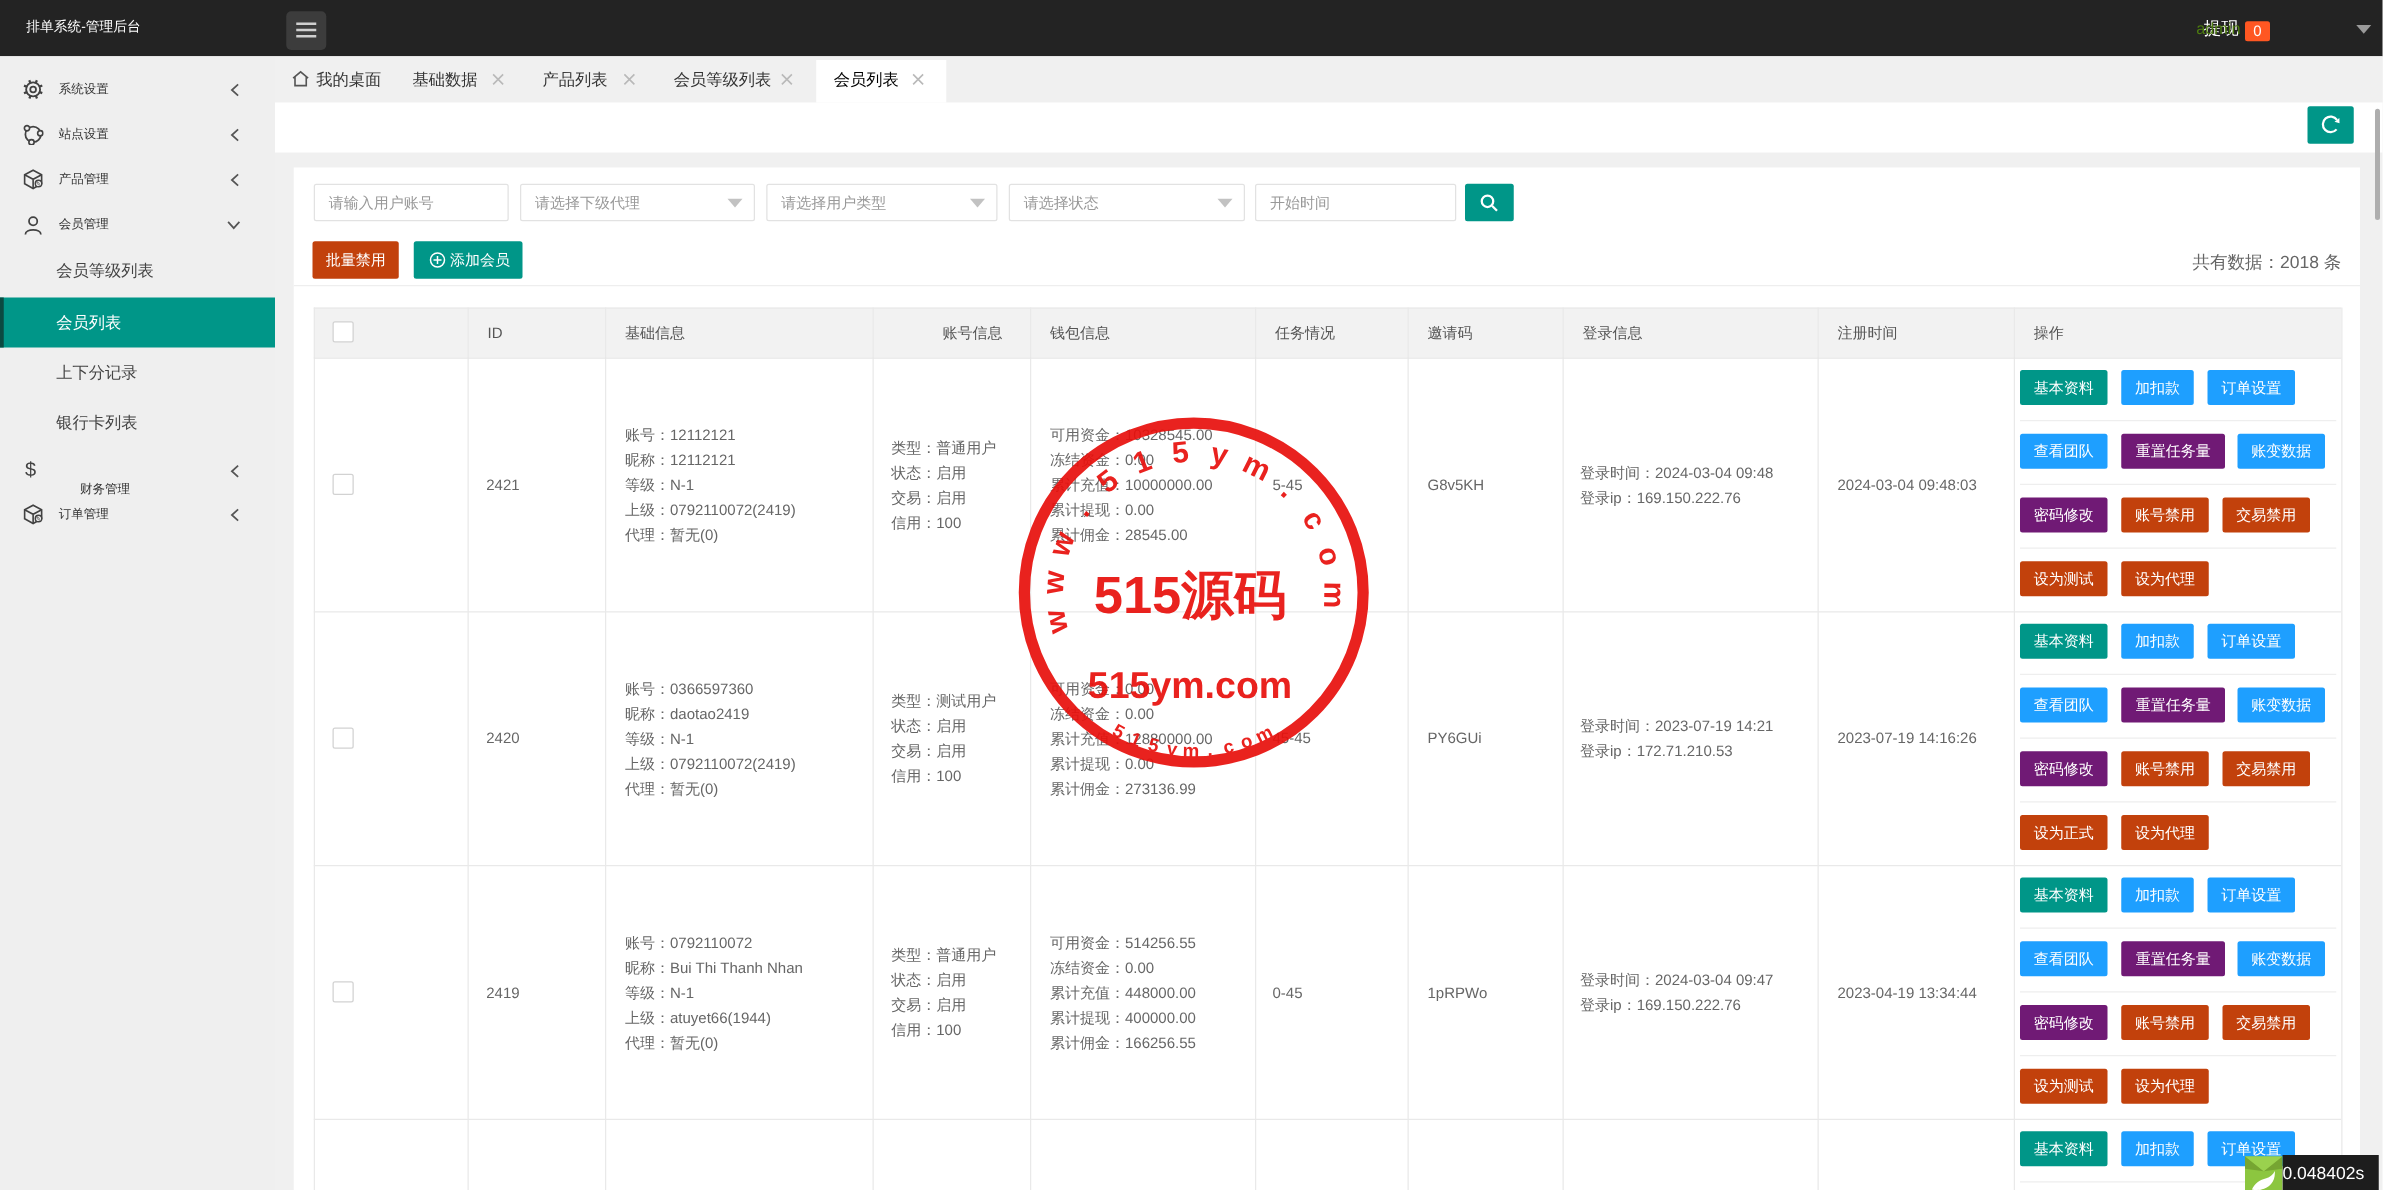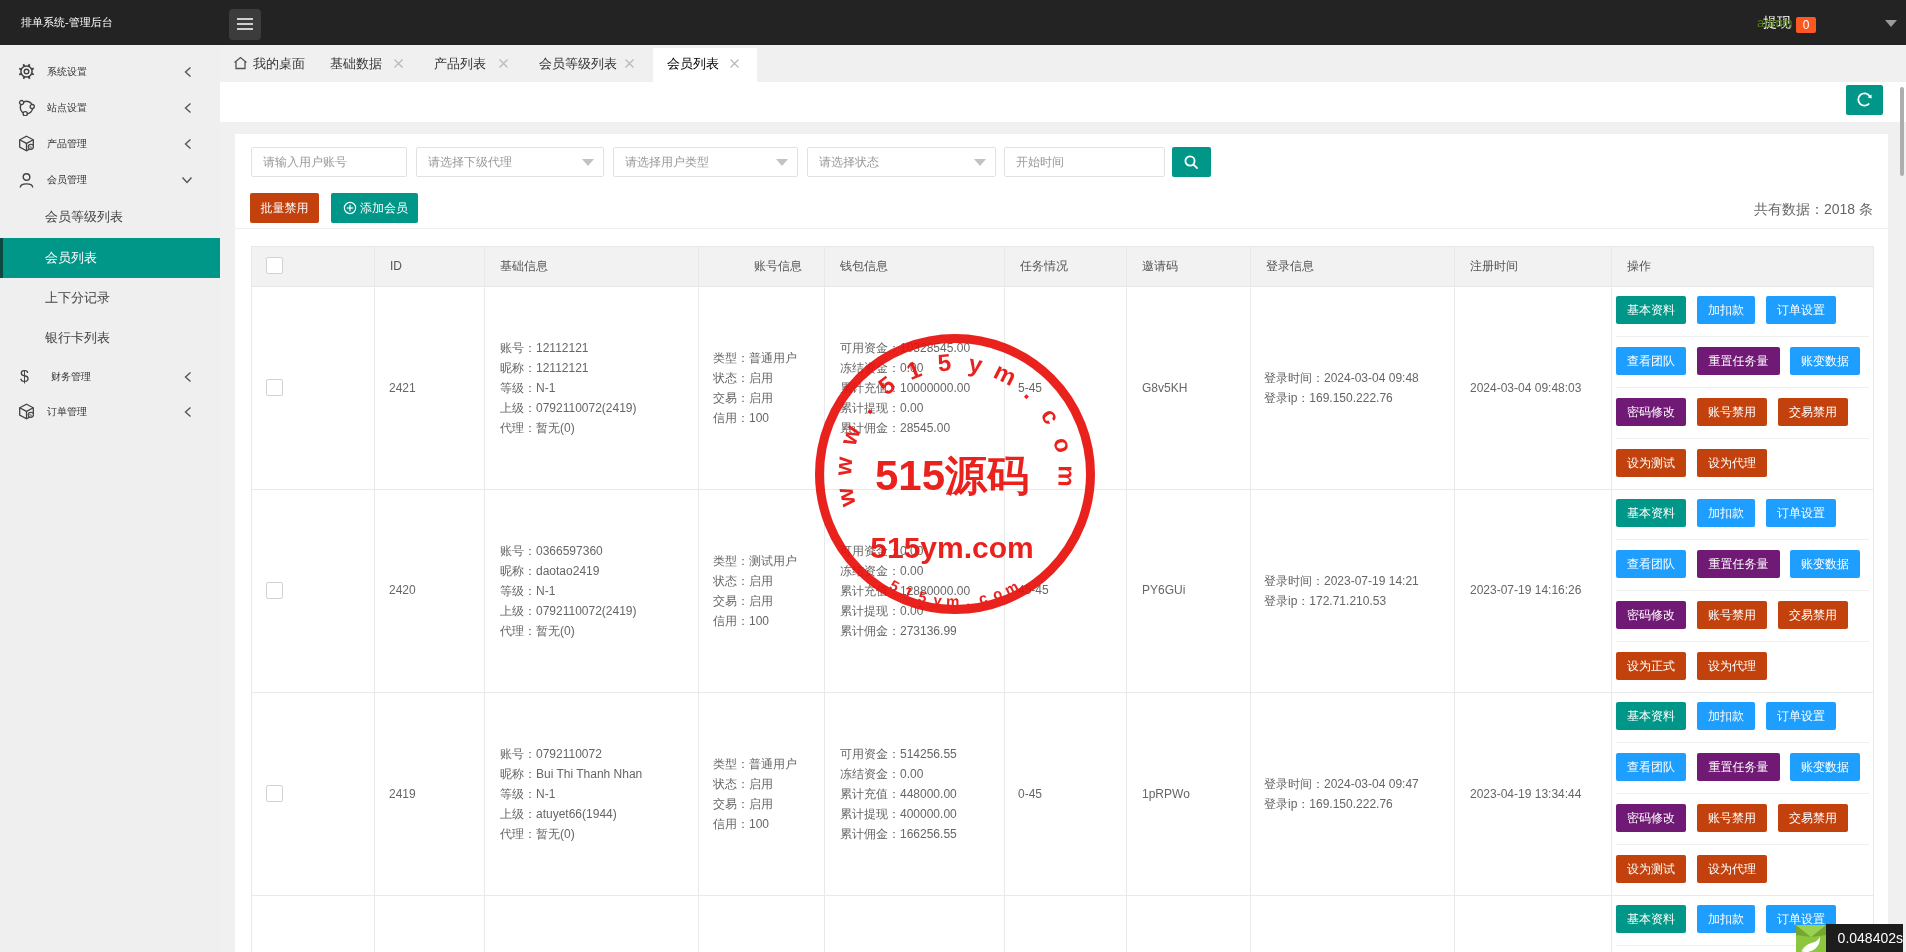--- a/index.html
+++ b/index.html
@@ -72,21 +72,21 @@
   </svg>
 <svg class="abs" style="left:181px;top:175px" width="12" height="10" viewBox="0 0 12 10">
     <polyline points="1.5,2.5 6,7.5 10.5,2.5" fill="none" stroke="#555" stroke-width="1.4"></polyline>
   </svg>
 <div class="sub" style="top:197px">会员等级列表</div>
 <div class="abs" style="left:0;top:238px;width:220px;height:40px;background:#009688"></div>
 <div class="abs" style="left:0;top:238px;width:3px;height:40px;background:#0b4a41"></div>
 <div class="sub" style="top:238px;color:#fff">会员列表</div>
 <div class="sub" style="top:278px">上下分记录</div>
 <div class="sub" style="top:318px">银行卡列表</div>
-<div class="mi" style="top:359px;padding-left:51px">财务管理</div>
+<div class="mi" style="top:374px;padding-left:64px">财务管理</div>
 <div class="abs" style="left:20px;top:359px;width:16px;height:36px;line-height:36px;font-size:16px;color:#424242">$</div>
 <svg class="abs" style="left:183px;top:371px" width="10" height="12" viewBox="0 0 10 12">
     <polyline points="7.5,1.5 2.5,6 7.5,10.5" fill="none" stroke="#555" stroke-width="1.4"></polyline>
   </svg>
 <svg class="abs" style="left:18px;top:403px" width="17" height="17" viewBox="0 0 17 17">
     <path d="M8.5 1.2 L15.3 4.8 V12 L8.5 15.8 L1.7 12 V4.8 Z" fill="none" stroke="#424242" stroke-width="1.3"></path>
     <path d="M1.7 4.8 L8.5 8.4 L15.3 4.8 M8.5 8.4 V15.8" fill="none" stroke="#424242" stroke-width="1.3"></path>
     <circle cx="12.8" cy="11.8" r="2.6" fill="#efefef" stroke="#424242" stroke-width="1.1"></circle>
     <text x="12.8" y="13.6" font-size="5" text-anchor="middle" fill="#424242">✎</text>
   </svg>
@@ -309,20 +309,20 @@
       <text x="182.8" y="296.4" font-size="15" font-weight="700" fill="#e8100c" text-anchor="middle" dominant-baseline="central" font-family="Liberation Sans,sans-serif" transform="rotate(-5.8 182.8 296.4)">.</text>
       <text x="197.8" y="293.9" font-size="15" font-weight="700" fill="#e8100c" text-anchor="middle" dominant-baseline="central" font-family="Liberation Sans,sans-serif" transform="rotate(-12.6 197.8 293.9)">c</text>
       <text x="212.3" y="289.7" font-size="15" font-weight="700" fill="#e8100c" text-anchor="middle" dominant-baseline="central" font-family="Liberation Sans,sans-serif" transform="rotate(-19.5 212.3 289.7)">o</text>
       <text x="226.3" y="283.9" font-size="15" font-weight="700" fill="#e8100c" text-anchor="middle" dominant-baseline="central" font-family="Liberation Sans,sans-serif" transform="rotate(-26.3 226.3 283.9)">m</text>
       <text x="167" y="186" font-size="42" font-weight="700" fill="#e8100c" text-anchor="middle" font-family="Liberation Sans,sans-serif">515源码</text>
       <text x="167" y="254" font-size="30" font-weight="700" fill="#e8100c" text-anchor="middle" font-family="Liberation Sans,sans-serif">515ym.com</text>
     </g>
   </svg>
 <div class="abs" style="left:1900px;top:87px;width:4px;height:89px;background:#aeaeae;border-radius:2px"></div>
 
-<div class="abs" style="left:1826px;top:924px;width:77px;height:28px;background:#1d1d1d;color:#fff;font-size:14px;text-align:right;line-height:28px">0.048402s</div>
+<div class="abs" style="left:1826px;top:924px;width:77px;height:28px;background:#1d1d1d;color:#fff;font-size:14px;text-align:left;line-height:28px">0.048402s</div>
 <svg class="abs" style="left:1796px;top:925px" width="30" height="27" viewBox="0 0 30 27">
 <rect x="0" y="0" width="30" height="27" fill="#8CC63F"></rect>
 <polygon points="0,0 15,12 0,10" fill="#76A532"></polygon>
 <polygon points="30,0 15,12 30,10" fill="#76A532"></polygon>
 <polygon points="0,0 30,0 15,12" fill="#9AD14E"></polygon>
 <path d="M5.5 26.5 C8 21.5 12 18.8 17 17.6 C20 16.9 22.6 14.6 23.8 11.8 C24.6 19.5 20 25.2 13 26.6 C10.3 27.1 7.5 27 5.5 26.5 Z" fill="#fff"></path>
 <path d="M4.5 27.5 C9 27.3 13.5 26 16.8 23.3 C13.8 27.2 8.5 28.4 4.5 27.5 Z" fill="#fff"></path>
 </svg>
 </body></html>

